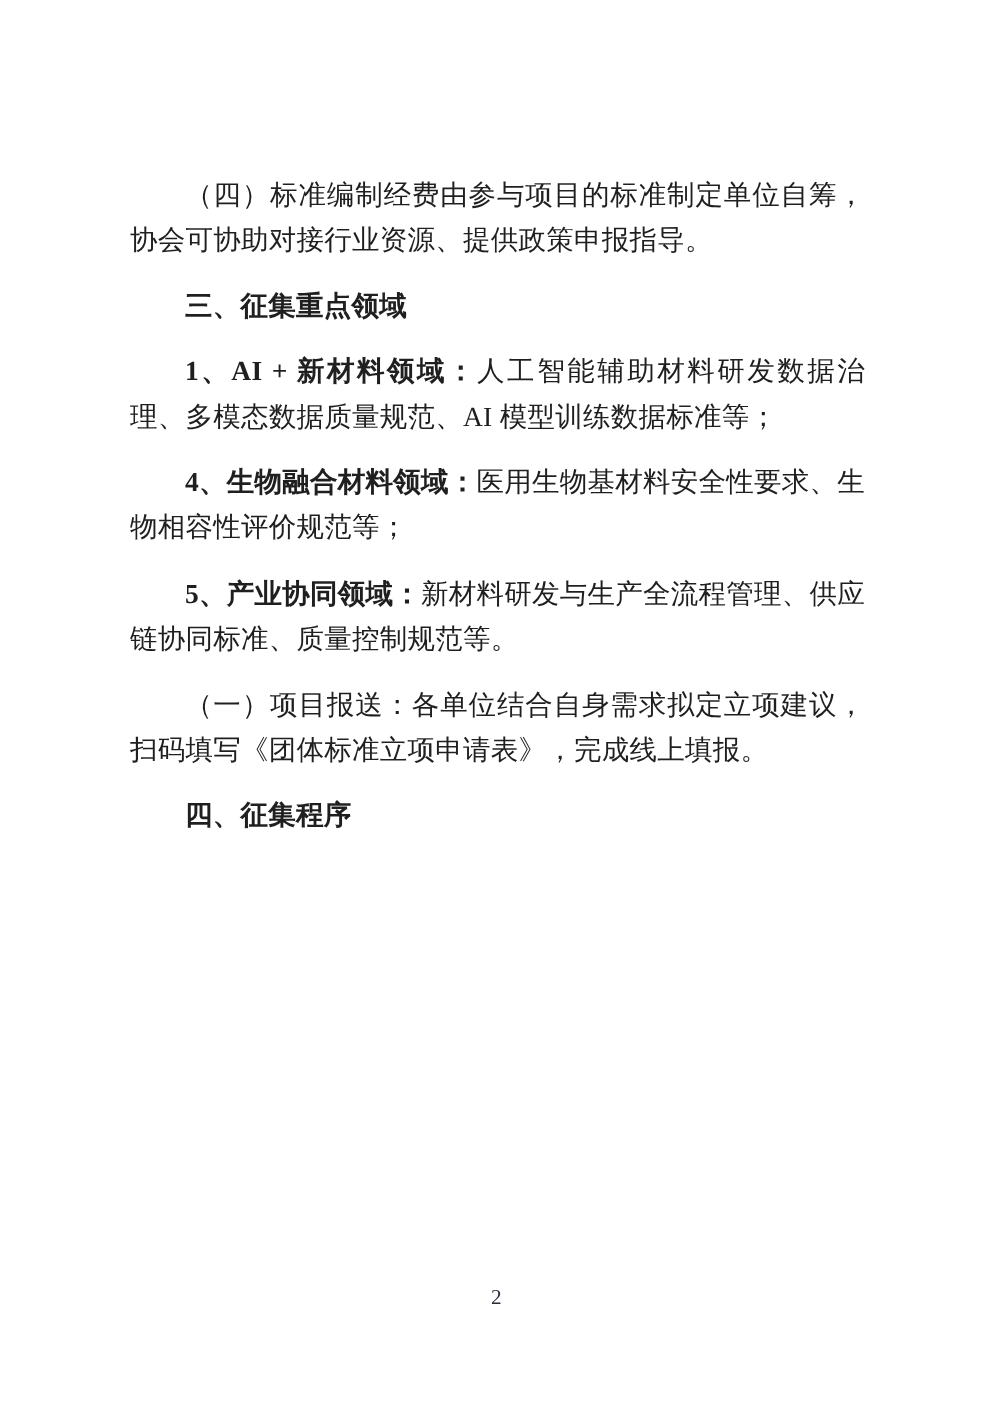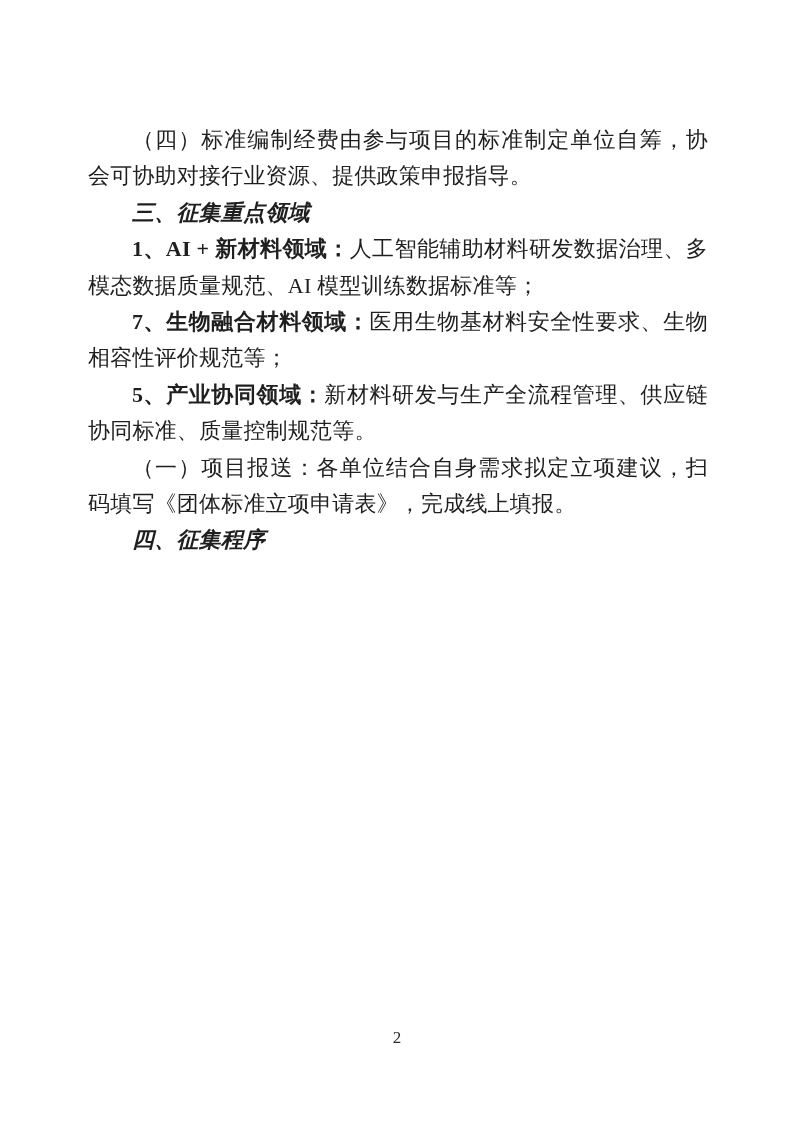--- a/index.html
+++ b/index.html
@@ -16,30 +16,30 @@
     font-family: "Liberation Serif", "DejaVu Serif", serif;
     color: #1f1f1f;
   }
   .content {
     position: absolute;
     left: 88px;
     top: 122px;
     width: 620px;
   }
   .para {
-    margin: 0;
+    margin: 16px;
     padding: 0;
     font-size: 22px;
     line-height: 36.4px;
     text-align: justify;
     text-justify: inter-character;
     text-indent: 2em;
     letter-spacing: 0.2px;
   }
-  .para.heading { font-weight: bold; font-style: italic; }
+  .para.heading { font-weight: bold; }
   .run { font-weight: normal; }
   .run.bold { font-weight: bold; }
   .page-footer {
     position: absolute;
     left: 0;
     width: 794px;
     top: 1028px;
     text-align: center;
   }
   .page-number {
@@ -49,21 +49,21 @@
   }
 </style>
 </head>
 <body>
 
 <div class="page">
   <main class="content">
       <p class="para body"><span class="run">（四）标准编制经费由参与项目的标准制定单位自筹，协会可协助对接行业资源、提供政策申报指导。</span></p>
       <p class="para heading"><span class="run bold">三、征集重点领域</span></p>
       <p class="para list-item"><span class="run bold">1、AI + 新材料领域：</span><span class="run">人工智能辅助材料研发数据治理、多模态数据质量规范、AI 模型训练数据标准等；</span></p>
-      <p class="para list-item"><span class="run bold">7、生物融合材料领域：</span><span class="run">医用生物基材料安全性要求、生物相容性评价规范等；</span></p>
+      <p class="para list-item"><span class="run bold">4、生物融合材料领域：</span><span class="run">医用生物基材料安全性要求、生物相容性评价规范等；</span></p>
       <p class="para list-item"><span class="run bold">5、产业协同领域：</span><span class="run">新材料研发与生产全流程管理、供应链协同标准、质量控制规范等。</span></p>
       <p class="para body"><span class="run">（一）项目报送：各单位结合自身需求拟定立项建议，扫码填写《团体标准立项申请表》，完成线上填报。</span></p>
       <p class="para heading"><span class="run bold">四、征集程序</span></p>
     </main>
   <footer class="page-footer">
     <span class="page-number">2</span>
   </footer>
 </div>
 
 </body></html>

